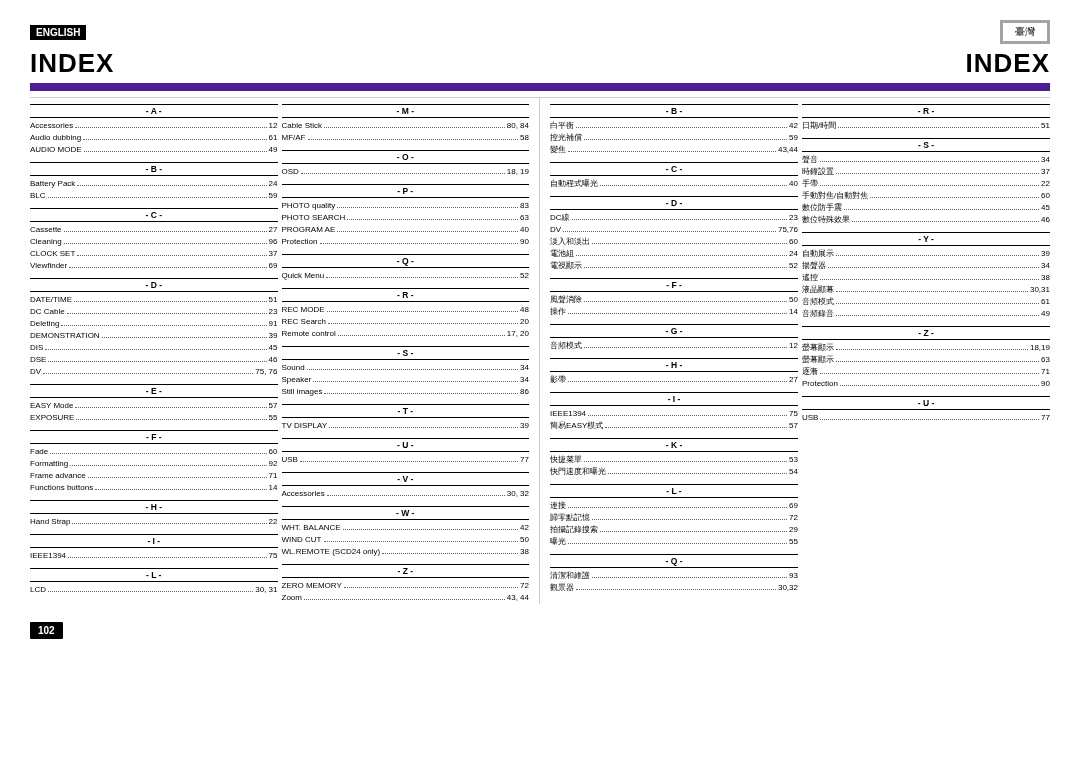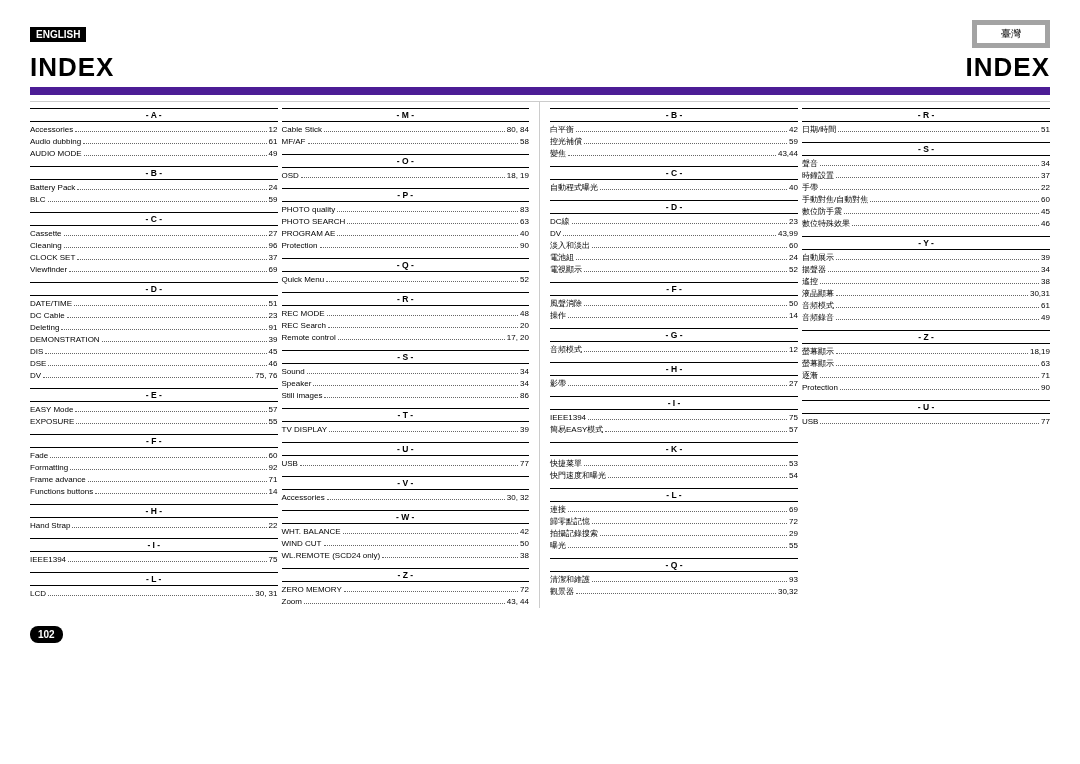--- a/index.html
+++ b/index.html
@@ -26,23 +26,23 @@
     }
     .english-badge {
       background: #000;
       color: #fff;
       font-size: 10px;
       font-weight: bold;
       padding: 2px 6px;
       display: inline-block;
     }
     .taiwan-badge {
-      border: 5px solid #a3a3a3;
+      border: 3px solid #a3a3a3;
       font-size: 10px;
-      padding: 2px 24px;
+      padding: 2px 12px;
       display: inline-block;
     }
     .index-title {
       font-size: 26px;
       font-weight: bold;
       letter-spacing: 1px;
     }
     .index-title-right {
       font-size: 26px;
       font-weight: bold;
@@ -107,21 +107,21 @@
     .entry-page {
       white-space: nowrap;
       flex-shrink: 0;
     }
     .page-num-badge {
       background: #000;
       color: #fff;
       font-size: 10px;
       font-weight: bold;
       padding: 3px 8px;
-      border-radius: 8px;
+      border-radius: 1px;
       display: inline-block;
       margin-top: 8px;
     }
   </style>
 </head>
 <body>
 
 <div class="page-container">
 
   <div class="header-row">
@@ -426,21 +426,21 @@
           </div>
           <div class="section-header">- D -</div>
           <div class="index-entry">
             <span class="entry-label">DC線</span>
             <span class="entry-dots"></span>
             <span class="entry-page">23</span>
           </div>
           <div class="index-entry">
             <span class="entry-label">DV</span>
             <span class="entry-dots"></span>
-            <span class="entry-page">43,99</span>
+            <span class="entry-page">75,76</span>
           </div>
           <div class="index-entry">
             <span class="entry-label">淡入和淡出</span>
             <span class="entry-dots"></span>
             <span class="entry-page">60</span>
           </div>
           <div class="index-entry">
             <span class="entry-label">電池組</span>
             <span class="entry-dots"></span>
             <span class="entry-page">24</span>

